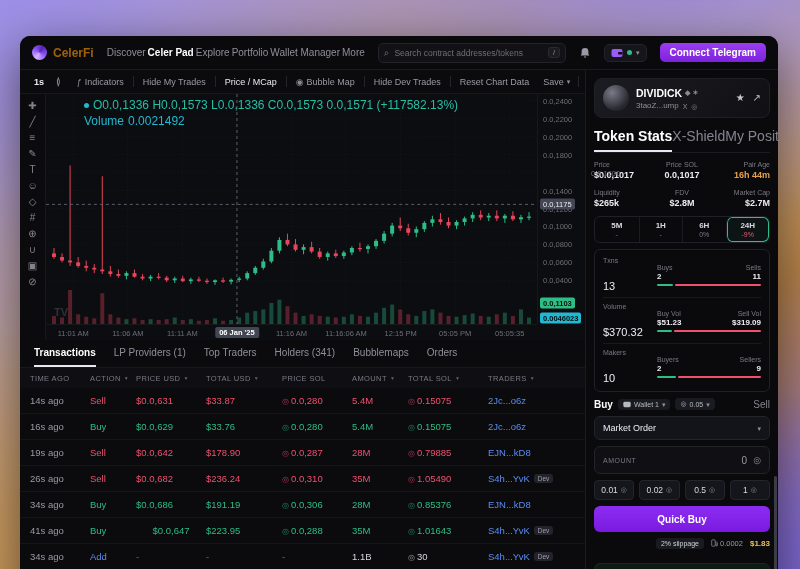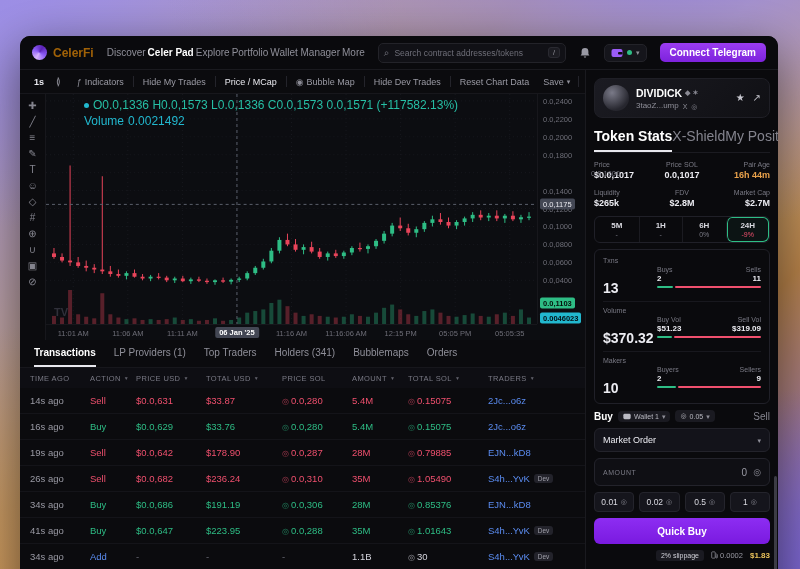--- a/index.html
+++ b/index.html
@@ -123,21 +123,21 @@
   .tf-cell { text-align:center; padding:4px 0; border-left:1px solid #1b1b21; cursor:pointer; }
   .tf-cell:first-child { border-left:none; }
   .tf-cell .lb { font-size:8px; color:#d9d9e0; font-weight:bold; }
   .tf-cell .vl { font-size:7px; color:#7a7a85; margin-top:1px; }
   .tf-cell.active { box-shadow:inset 0 0 0 1px #2ebd85; border-radius:6px; background:rgba(46,189,133,.06); }
   .act-panel { border:1px solid #202028; border-radius:6px; padding:2px 8px; }
   .act-row { display:flex; gap:10px; padding:5px 0; border-bottom:1px solid #18181e; align-items:center; }
   .act-row:last-child { border-bottom:none; }
   .act-key { width:44px; flex:0 0 44px; }
   .act-key .lb { font-size:7px; color:#7a7a85; }
-  .act-key .vl { font-size:14px; font-weight:bold; color:#ececf2; margin-top:16px; white-space:nowrap; }
+  .act-key .vl { font-size:11px; font-weight:normal; color:#ececf2; margin-top:16px; white-space:nowrap; }
   .act-detail { flex:1; min-width:0; }
   .act-labels { display:flex; justify-content:space-between; font-size:7px; color:#7a7a85; }
   .act-values { display:flex; justify-content:space-between; font-size:8px; font-weight:bold; color:#ececf2; margin:1px 0 3px; }
   .act-bar { display:flex; gap:2px; height:2px; }
   .act-bar .g { background:#2ebd85; border-radius:1px; }
   .act-bar .r { background:#f0506e; flex:1; border-radius:1px; }
   .trade-row { display:flex; align-items:center; gap:5px; }
   .buy-lab { font-size:10px; font-weight:bold; color:#fff; cursor:pointer; }
   .sell-lab { font-size:10px; color:#84848e; margin-left:auto; cursor:pointer; }
   .mini-pill { display:flex; align-items:center; gap:3px; background:#1a1a21; border-radius:4px; padding:2px 5px;
@@ -619,21 +619,21 @@
               <div style="color: rgb(46, 189, 133);"><span class="sol-g">◎</span><span>0.0,306</span></div>
               <div style="color: rgb(46, 189, 133);"><span>28M</span></div>
               <div style="color: rgb(46, 189, 133);"><span class="sol-g">◎</span><span>0.85376</span></div>
               <div class="c-trader">
                 <span>EJN...kD8</span>
               </div>
             </div>
             <div class="tx-row">
               <div class="c-time">41s ago</div>
               <div class="side-buy">Buy</div>
-              <div style="color: rgb(46, 189, 133);"><span>$0.0,647</span></div>
+              <div style="color: rgb(46, 189, 133); text-align: center;"><span>$0.0,647</span></div>
               <div style="color: rgb(46, 189, 133);"><span>$223.95</span></div>
               <div style="color: rgb(46, 189, 133);"><span class="sol-g">◎</span><span>0.0,288</span></div>
               <div style="color: rgb(46, 189, 133);"><span>35M</span></div>
               <div style="color: rgb(46, 189, 133);"><span class="sol-g">◎</span><span>1.01643</span></div>
               <div class="c-trader">
                 <span>S4h...YvK</span>
                 <span class="dev-badge">Dev</span>
               </div>
             </div>
             <div class="tx-row">

